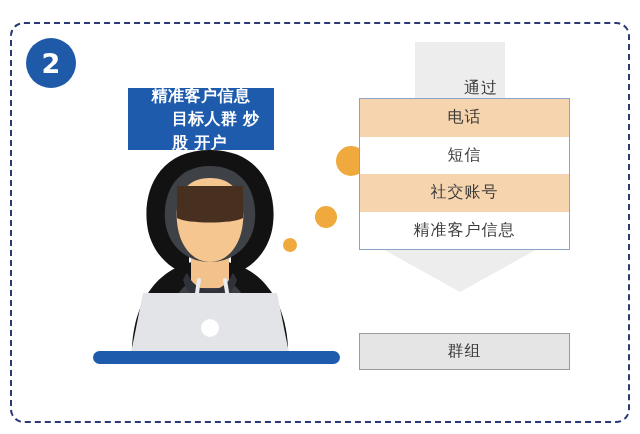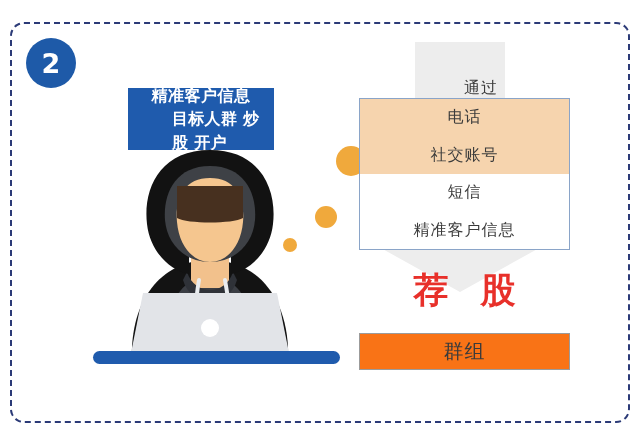--- a/index.html
+++ b/index.html
@@ -77,23 +77,23 @@
   .headline{
     position:absolute;left:359px;top:268px;width:211px;height:44px;
     display:flex;align-items:center;justify-content:center;
     color:#e8302a;font-size:35px;font-weight:bold;letter-spacing:10px;
     text-indent:10px;
   }
 
   
   .group-box{
     position:absolute;left:359px;top:333px;width:211px;height:37px;
-    background:#f97316;border:1px solid #9b9b9b;box-sizing:border-box;
+    background:#e5e5e5;border:1px solid #9b9b9b;box-sizing:border-box;
     display:flex;align-items:center;justify-content:center;
-    font-size:20px;color:#3b3b3b;letter-spacing:1px;
+    font-size:16px;color:#3b3b3b;letter-spacing:1px;
   }
 </style>
 </head>
 <body>
 
 <div id="stage">
 
   <div class="frame"></div>
 
   <div class="badge">
@@ -136,22 +136,21 @@
   <div class="desk"></div>
 
   <div class="dot d1"></div>
   <div class="dot d2"></div>
   <div class="dot d3"></div>
 
   <div class="through">通过</div>
 
   <div class="list-box">
     <div class="list-row alt">电话</div>
+    <div class="list-row plain">短信</div>
     <div class="list-row alt">社交账号</div>
-    <div class="list-row plain">短信</div>
     <div class="list-row plain">精准客户信息</div>
   </div>
 
-  <div class="headline">荐 股</div>
 
   <div class="group-box">群组</div>
 
 </div>
 
 </body></html>

